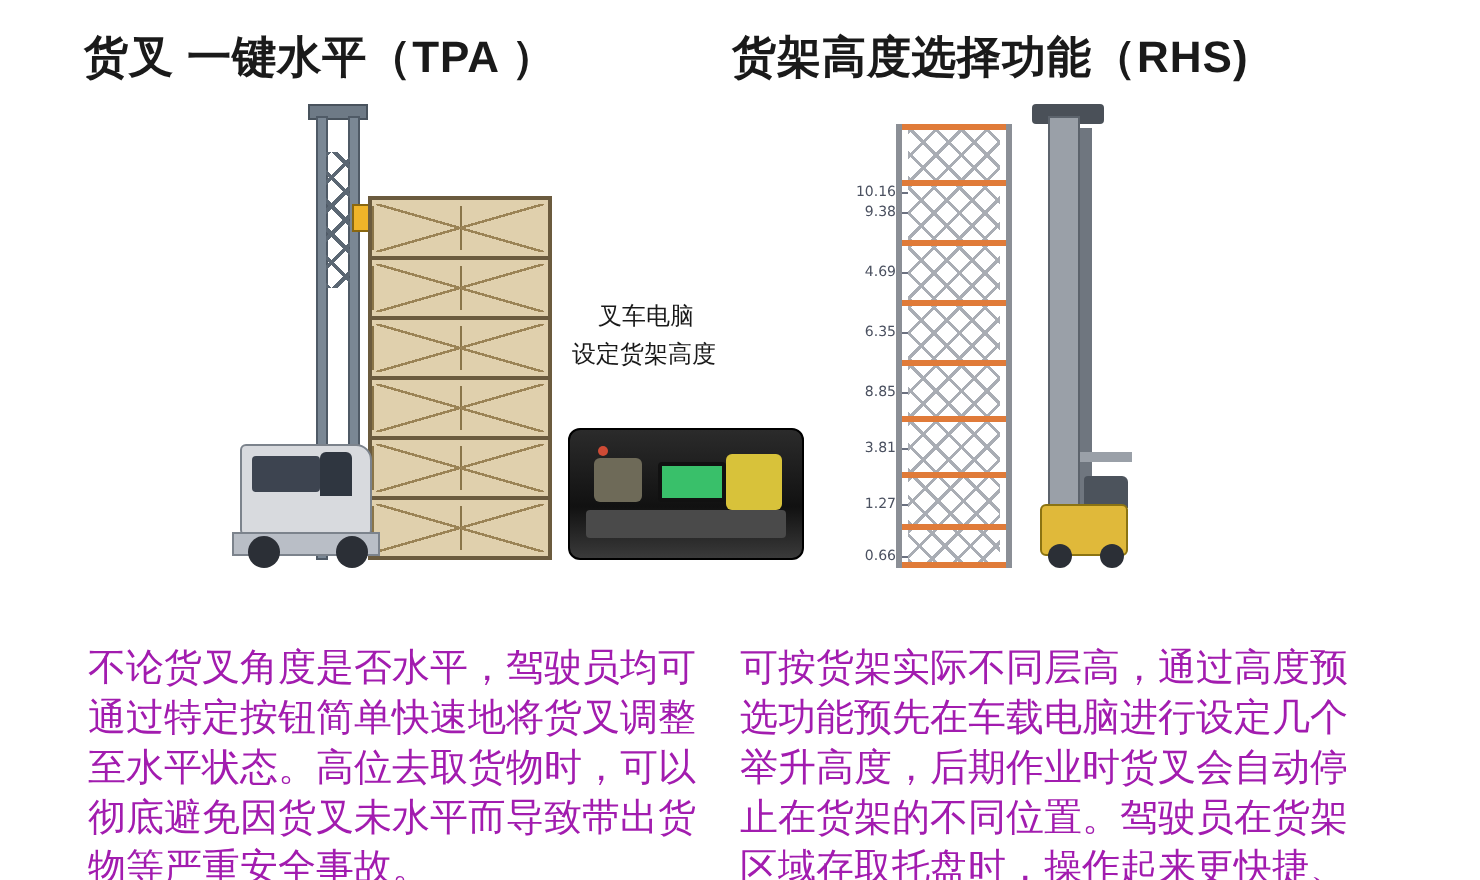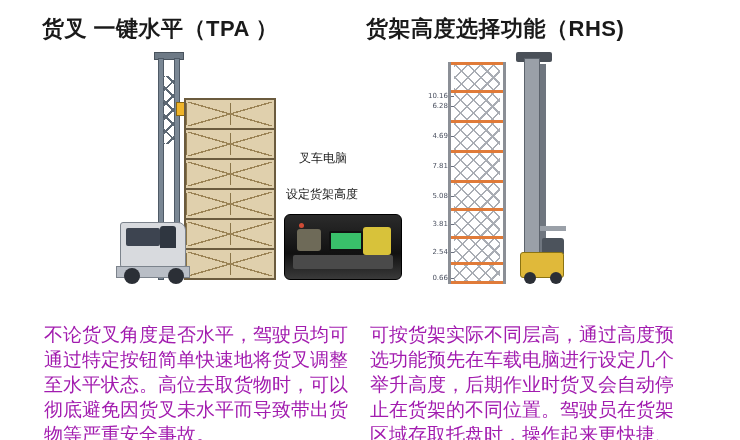--- a/index.html
+++ b/index.html
@@ -206,21 +206,21 @@
 
   
   .center-label {
     position: absolute;
     font-size: 12px;
     font-weight: normal;
     color: #1a1a1a;
     white-space: nowrap;
   }
   #label-1 { left: 299px; top: 150px; }
-  #label-2 { left: 286px; top: 186px; text-align: center; }
+  #label-2 { left: 286px; top: 169px; text-align: center; }
 
   #console {
     position: absolute;
     left: 284px;
     top: 214px;
     width: 118px;
     height: 66px;
     background: linear-gradient(180deg,#2b2b2b 0%, #111 60%, #3a3a3a 100%);
     border-radius: 6px;
     border: 1px solid #000;
@@ -443,26 +443,26 @@
     <div class="screen"></div>
     <div class="pad-right"></div>
     <div class="dot"></div>
     <div class="strip"></div>
   </div>
 
   <div class="col" id="col-right"></div>
 
   <div id="scale">
     <div class="tick" style="top:30px">10.16</div>
-    <div class="tick" style="top:40px">6.28</div>
+    <div class="tick" style="top:40px">9.38</div>
     <div class="tick" style="top:70px">4.69</div>
-    <div class="tick" style="top:100px">7.81</div>
-    <div class="tick" style="top:130px">5.08</div>
+    <div class="tick" style="top:100px">6.35</div>
+    <div class="tick" style="top:130px">8.85</div>
     <div class="tick" style="top:158px">3.81</div>
-    <div class="tick" style="top:186px">2.54</div>
+    <div class="tick" style="top:186px">1.27</div>
     <div class="tick" style="top:212px">0.66</div>
   </div>
 
   <div id="rack-right">
     <div class="bay" style="top:0px"></div>
     <div class="bay" style="top:28px"></div>
     <div class="bay" style="top:58px"></div>
     <div class="bay" style="top:88px"></div>
     <div class="bay" style="top:118px"></div>
     <div class="bay" style="top:146px"></div>

